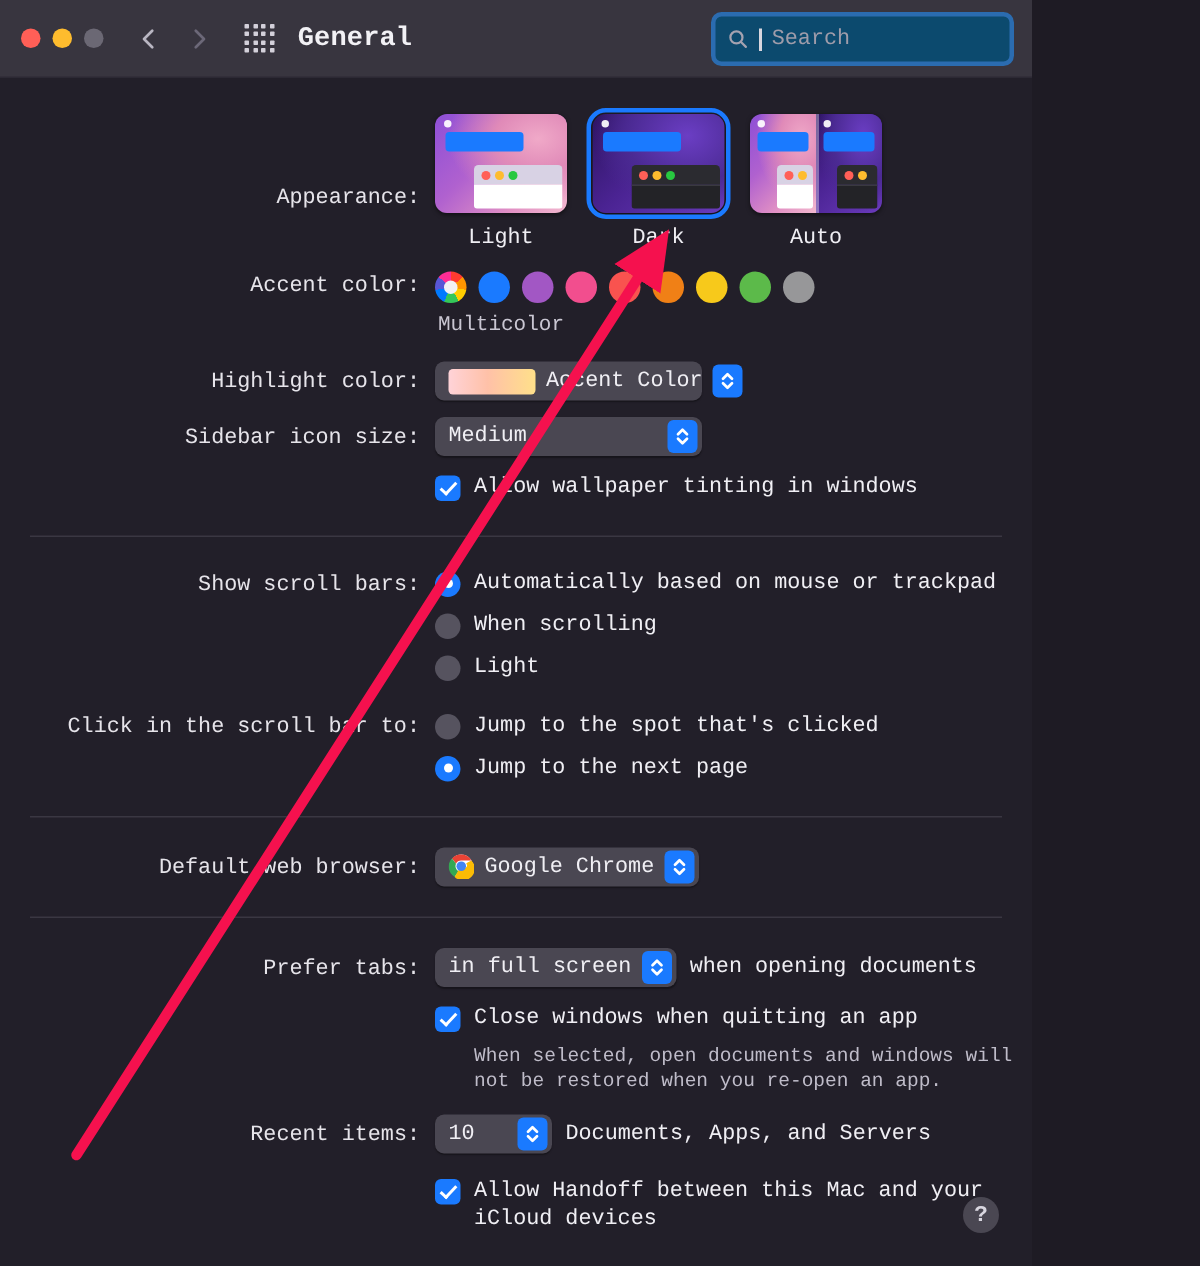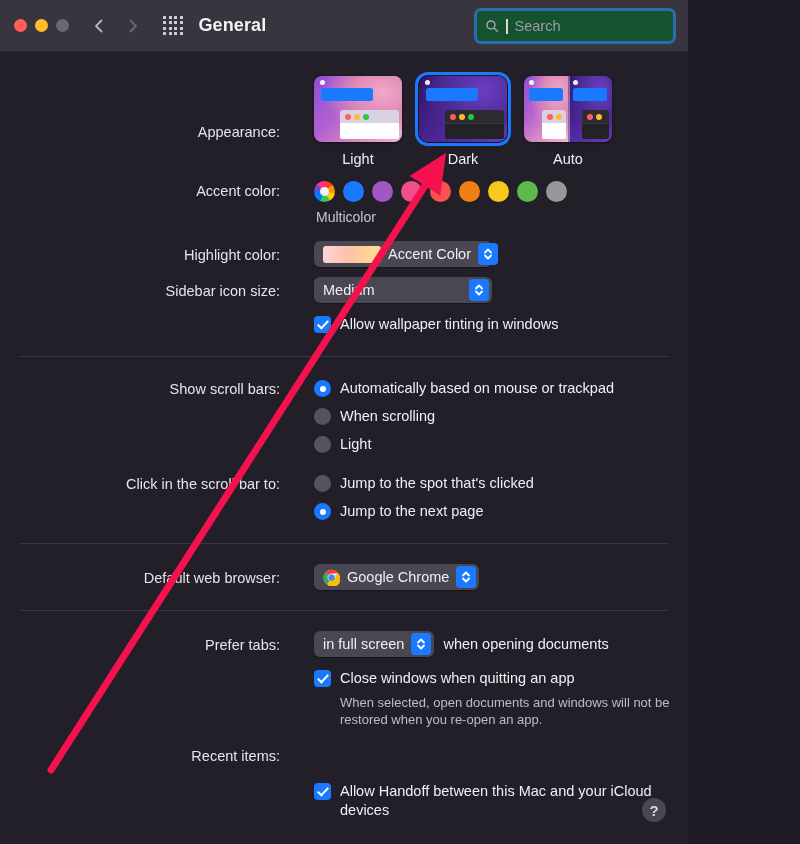--- a/index.html
+++ b/index.html
@@ -3,21 +3,21 @@
 <meta charset="utf-8">
 <style>
   * { box-sizing: border-box; margin: 0; padding: 0; }
   html, body {
     width: 800px; height: 844px;
     background: #1e1b24;
     font-family: "Liberation Sans", sans-serif;
     -webkit-font-smoothing: antialiased;
     overflow: hidden;
   }
-  .window { position: relative; width: 688px; height: 844px; background: #221f29; }
+  .window { position: relative; width: 688px; height: 844px; background: #221f29; font-family: Liberation Mono, monospace; }
 
   
   .titlebar {
     position: relative; height: 52px; background: #38353f;
     display: flex; align-items: center; padding: 0 14px;
     border-bottom: 1px solid #2c2934;
   }
   .traffic { display: flex; gap: 8px; align-items: center; margin-right: 22px; }
   .dot { width: 13px; height: 13px; border-radius: 50%; }
   .dot.red { background: #ff5f57; }
@@ -30,32 +30,32 @@
   .chev.fwd path { stroke: #6c6878; }
 
   .griddots { display: grid; grid-template-columns: repeat(4, 3px); grid-template-rows: repeat(4, 3px);
     gap: 2.5px; margin-right: 16px; }
   .griddots i { width: 3px; height: 3px; background: #d3d0da; border-radius: 0.5px; display: block; }
 
   .win-title { color: #f2f1f5; font-size: 18px; font-weight: bold; letter-spacing: .1px; }
 
   .searchwrap { position: absolute; right: 12px; top: 8px; width: 202px; height: 36px; }
   .searchbox {
-    position: absolute; inset: 0; border-radius: 7px; background: #14532d;
+    position: absolute; inset: 0; border-radius: 7px; background: #0c4a6e;
     border: 3px solid #2b6cb0; display: flex; align-items: center; padding: 0 8px; gap: 6px;
   }
   .search-ico { width: 14px; height: 14px; flex: 0 0 auto; }
   .search-ico circle { fill: none; stroke: #a5a2b0; stroke-width: 1.7; }
   .search-ico line { stroke: #a5a2b0; stroke-width: 1.7; stroke-linecap: round; }
   .caret { width: 1.5px; height: 15px; background: #d8d6de; margin-left: 1px; }
   .search-ph { color: #9f9caa; font-size: 14.5px; margin-left: 1px; }
 
   
   .content { position: relative; padding: 0; }
-  .row { display: flex; align-items: flex-start; gap: 24px; }
+  .row { display: flex; align-items: flex-start; }
   .lbl {
     width: 290px; text-align: right; padding-right: 10px;
     color: #e6e4ea; font-size: 14.5px; line-height: 20px; flex: 0 0 290px;
   }
   .ctl { flex: 1 1 auto; }
 
   
   .appearance { margin-top: 24px; }
   .thumbs { display: flex; gap: 17px; }
   .thumbcell { width: 88px; display: flex; flex-direction: column; align-items: center; }
@@ -417,20 +417,34 @@
         <div class="opt" style="margin-top:12px">
           <span class="cb on"></span>
           <span class="optlabel">Close windows when quitting an app</span>
         </div>
         <div class="helptext" style="margin-left:26px">When selected, open documents and windows will not be restored when you re-open an app.</div>
       </div>
     </div>
 
     <div class="row" style="margin-top:14px">
       <div class="lbl" style="padding-top:4px">Recent items:</div>
+      <div class="ctl">
+        <div class="inline">
+          <div class="popup" style="width:78px">
+            <span class="txt">10</span>
+            <span class="stepper">
+              <svg width="12" height="16" viewBox="0 0 12 16">
+                <polyline points="3,6.5 6,3.5 9,6.5"></polyline>
+                  <polyline points="3,9.5 6,12.5 9,9.5"></polyline>
+              </svg>
+            </span>
+          </div>
+          <span class="afterlbl">Documents, Apps, and Servers</span>
+        </div>
+      </div>
     </div>
 
     <div class="row" style="margin-top:16px">
       <div class="lbl"></div>
       <div class="ctl">
         <div class="opt">
           <span class="cb on"></span>
           <span class="optlabel">Allow Handoff between this Mac and your iCloud devices</span>
         </div>
       </div>

